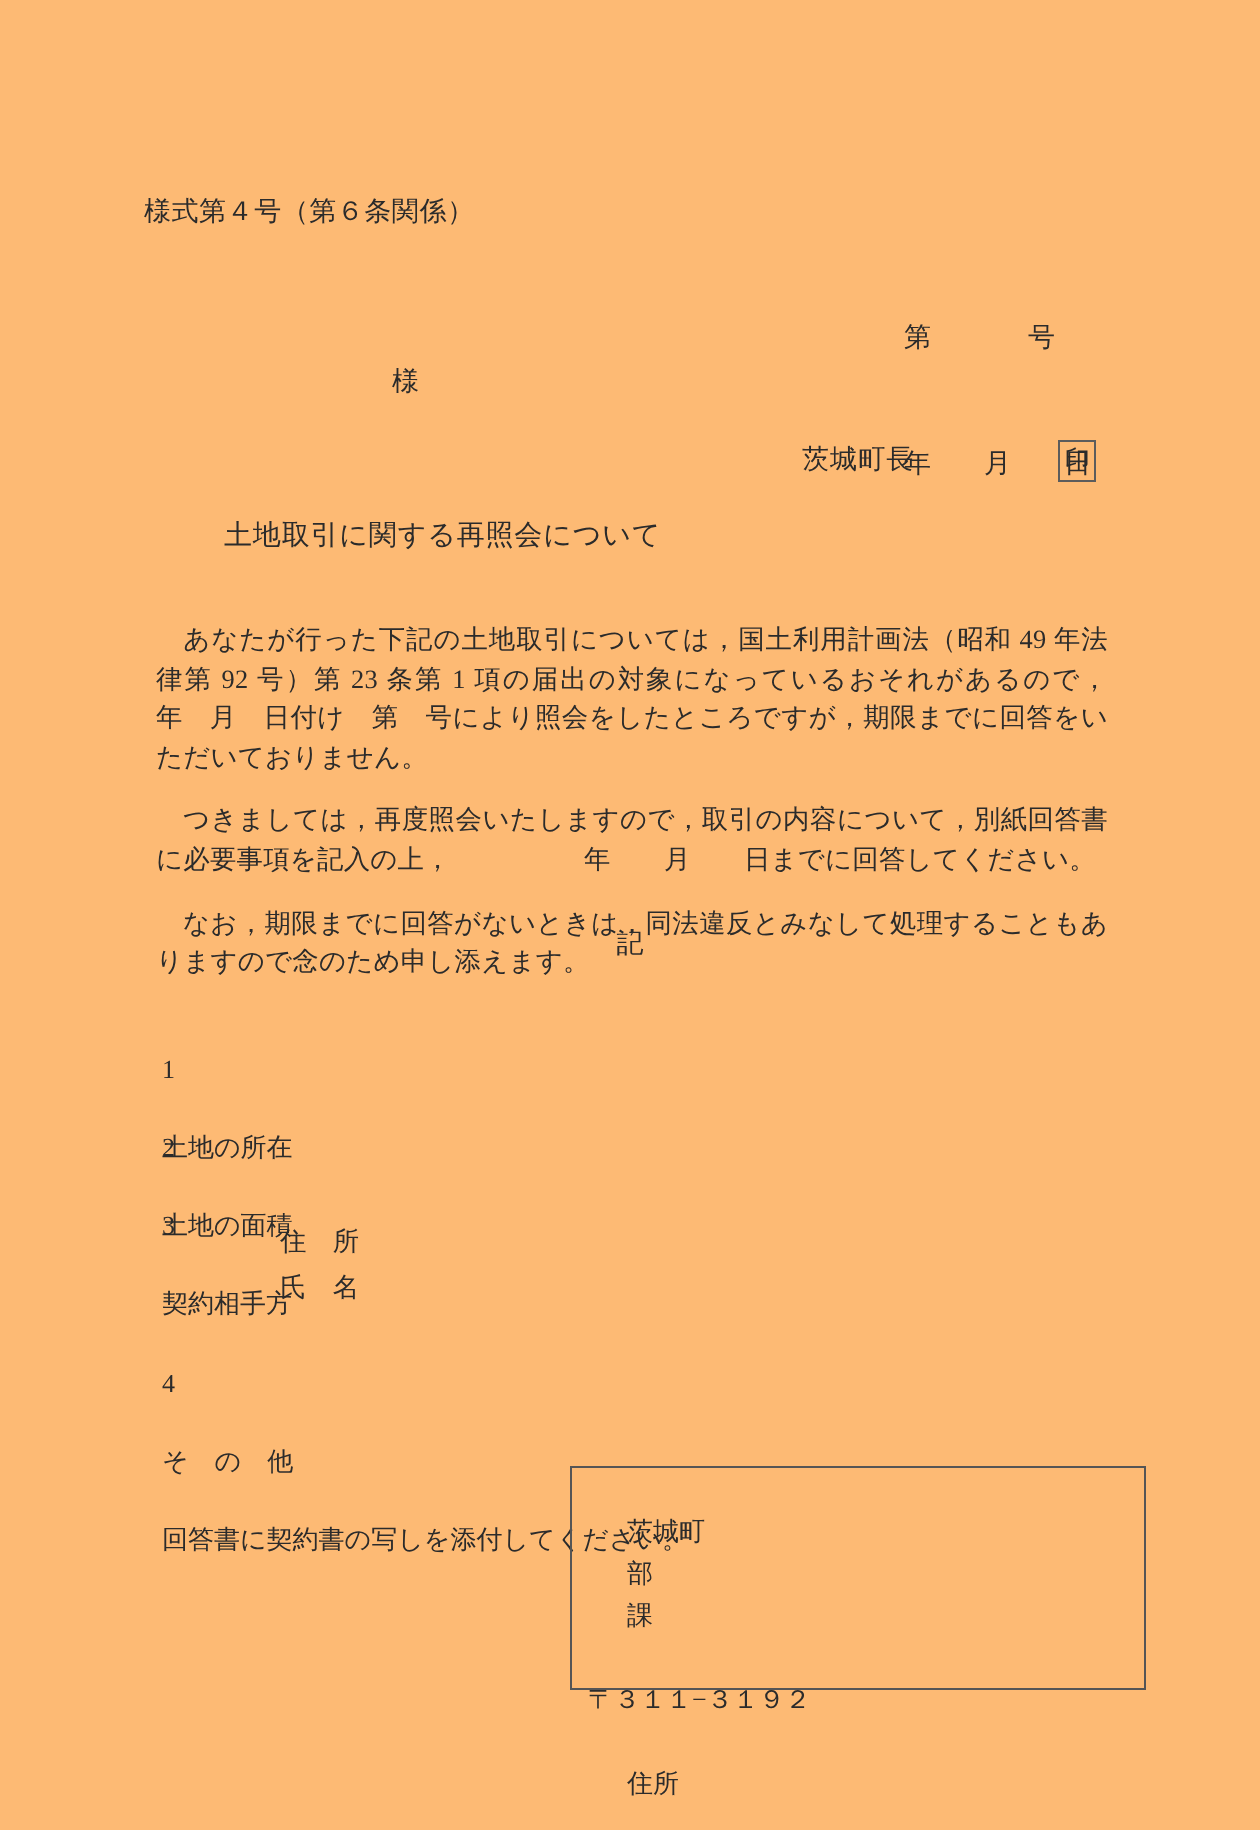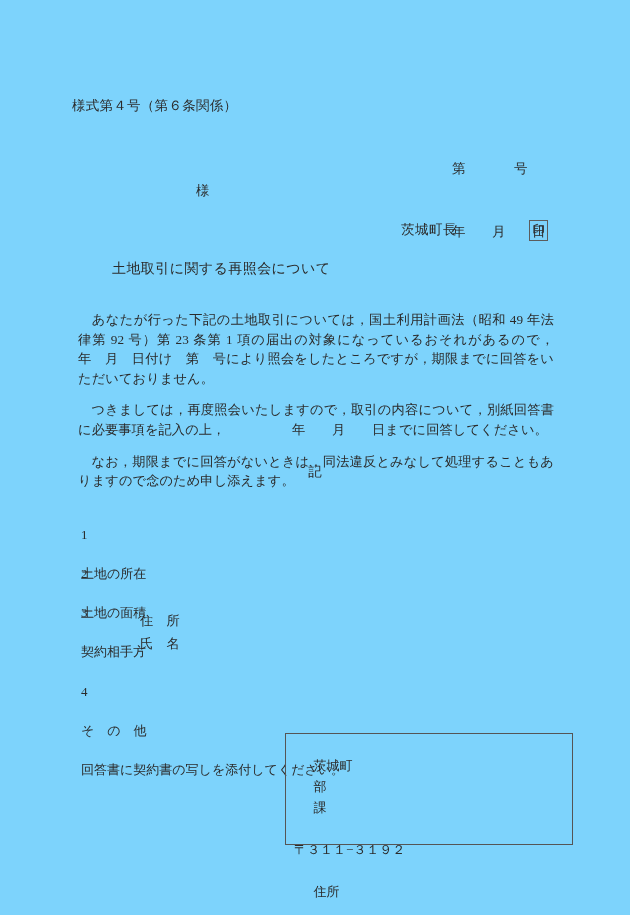--- a/index.html
+++ b/index.html
@@ -13,21 +13,21 @@
     position: relative;
     font-family: "Liberation Serif", "DejaVu Serif", serif;
     color: #2b2b2b;
     font-size: 13px;
     line-height: 1.5;
     overflow: hidden;
   }
   .page {
     position: absolute;
     inset: 0;
-    background: #7dd3fc;
+    background: #fdba74;
   }
 
   
   .abs { position: absolute; white-space: pre; }
 
   
   #form-number {
     left: 72px;
     top: 96px;
     font-size: 13.5px;

